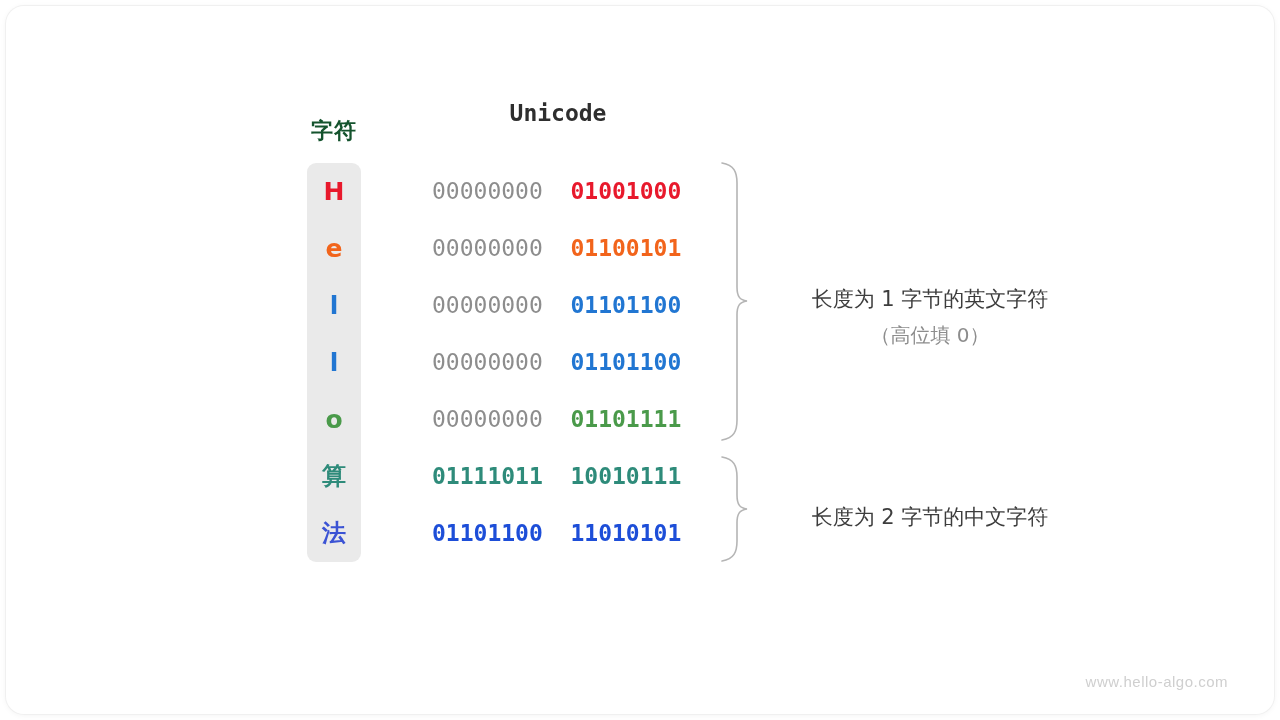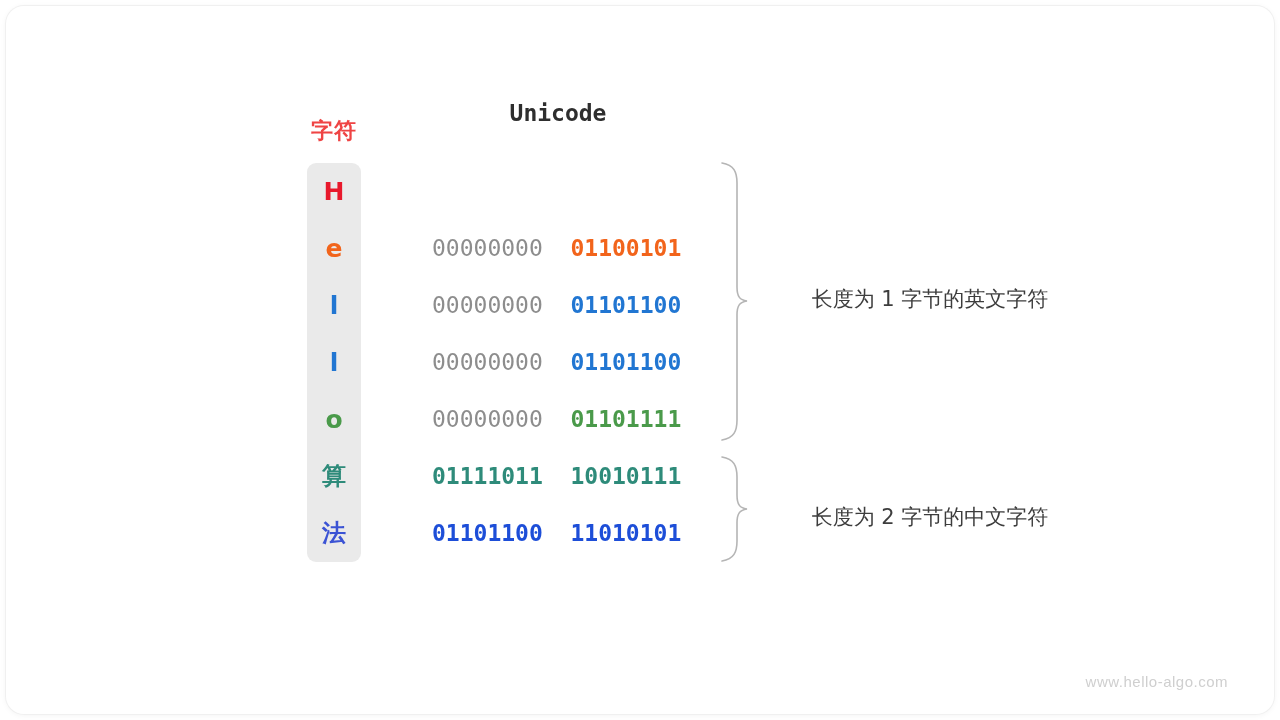--- a/index.html
+++ b/index.html
@@ -35,21 +35,21 @@
 
   
   .hdr-char {
     position: absolute;
     left: 307px;
     top: 116px;
     width: 54px;
     text-align: center;
     font-size: 22px;
     font-weight: bold;
-    color: #ef4444;
+    color: #14532d;
     letter-spacing: 1px;
     white-space: nowrap;
   }
   .hdr-unicode {
     position: absolute;
     left: 432px;
     top: 100px;
     width: 252px;
     text-align: center;
     font-family: "DejaVu Sans Mono", "Liberation Mono", monospace;
@@ -160,20 +160,21 @@
   <div class="card"></div>
 
   <div class="hdr-char">字符</div>
   <div class="hdr-unicode">Unicode</div>
 
   <div class="char-column" style="background: rgb(234, 234, 234);"></div>
 
   <div id="rows">
       <div class="row" style="top: 163px;">
         <div class="glyph" style="color: rgb(232, 25, 44);">H</div>
+        <div class="bits" style="color: rgb(232, 25, 44);"><span class="hi-pad">00000000</span>  <span>01001000</span></div>
       </div>
       <div class="row" style="top: 220px;">
         <div class="glyph" style="color: rgb(242, 100, 27);">e</div>
         <div class="bits" style="color: rgb(242, 100, 27);"><span class="hi-pad">00000000</span>  <span>01100101</span></div>
       </div>
       <div class="row" style="top: 277px;">
         <div class="glyph" style="color: rgb(33, 118, 210);">l</div>
         <div class="bits" style="color: rgb(33, 118, 210);"><span class="hi-pad">00000000</span>  <span>01101100</span></div>
       </div>
       <div class="row" style="top: 334px;">
@@ -208,19 +209,20 @@
              C 734 459, 737 466, 737 477
              L 737 495
              C 737 505, 740 508, 747 509
              C 740 510, 737 513, 737 523
              L 737 541
              C 737 552, 734 559, 722 561" fill="none" stroke="#b5b5b5" stroke-width="1.6" stroke-linecap="round"></path>
   </svg>
 
   <div class="annot" id="annot-1">
     <span class="main">长度为 1 字节的英文字符</span>
+    <span class="sub" style="color: rgb(141, 141, 141);">（高位填 0）</span>
   </div>
   <div class="annot" id="annot-2">
     <span class="main">长度为 2 字节的中文字符</span>
   </div>
 
   <div class="watermark">www.hello-algo.com</div>
 </div>
 
 </body></html>

